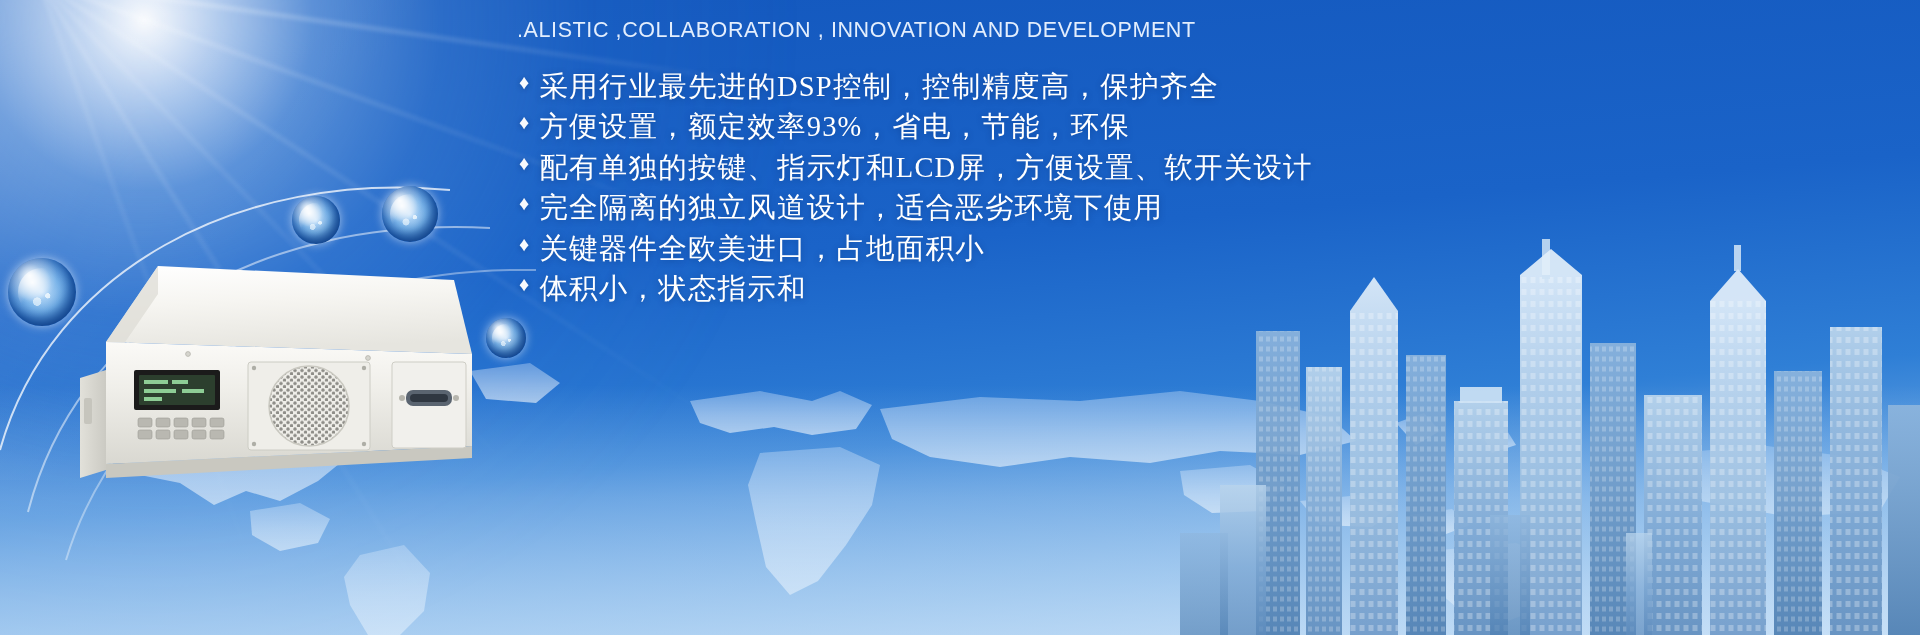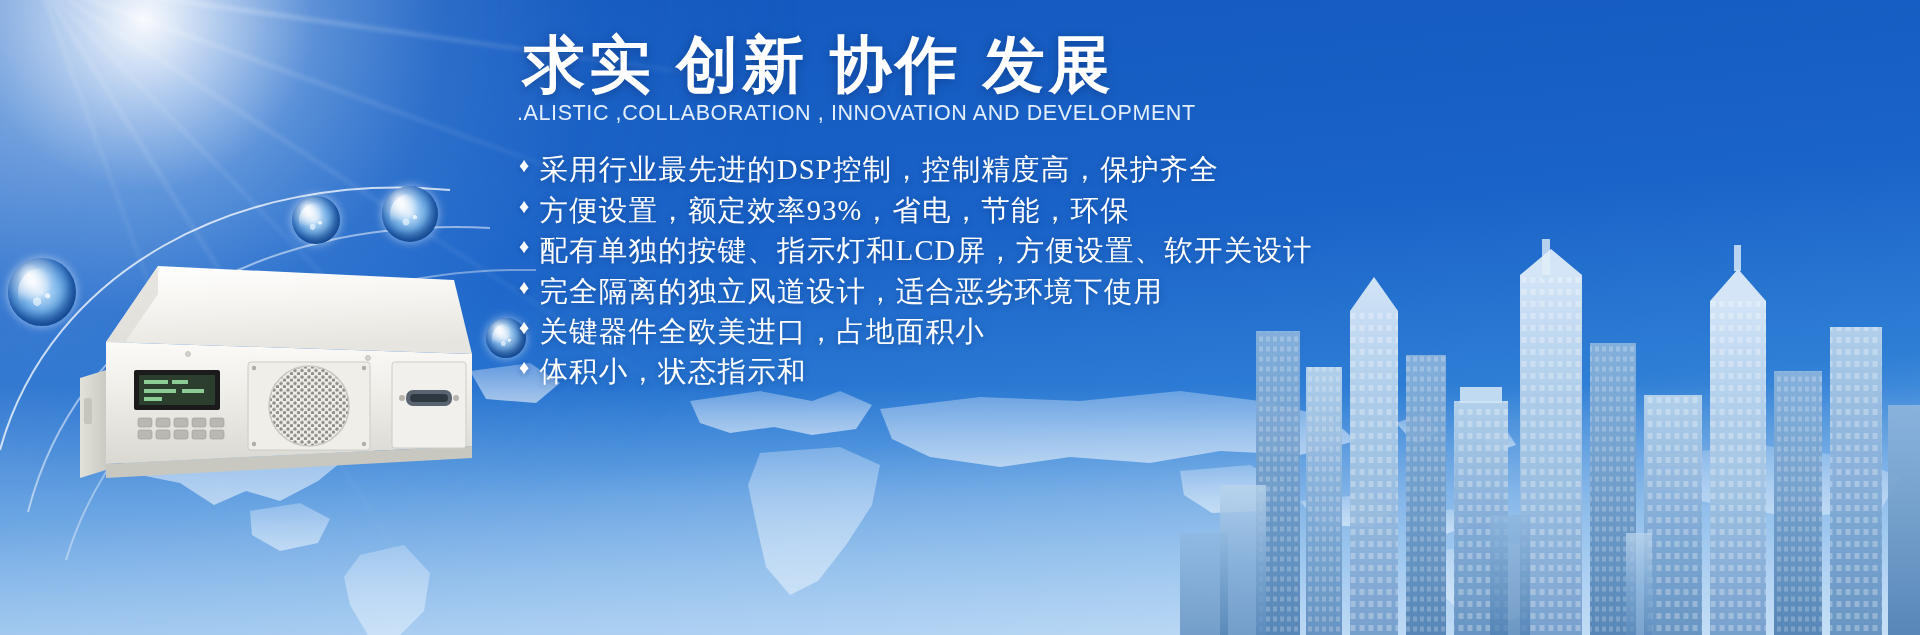--- a/index.html
+++ b/index.html
@@ -331,21 +331,20 @@
         <circle cx="394" cy="140" r="3" fill="#b6b5ad"></circle>
 
         <circle cx="126" cy="96" r="2.4" fill="#d6d5ce" stroke="#b5b4ac" stroke-width=".8"></circle>
         <circle cx="306" cy="100" r="2.4" fill="#d6d5ce" stroke="#b5b4ac" stroke-width=".8"></circle>
       </svg>
     </div>
   </div>
 
   <div class="copy">
 
-    <div class="headline">求实 创新 协作 发展</div>
 
     <div class="subhead">.ALISTIC ,COLLABORATION , INNOVATION AND DEVELOPMENT</div>
 
     <ul class="bullets">
 
       <li class="bullet">
         <span class="dia">♦</span>
         <span class="txt">采用行业最先进的DSP控制，控制精度高，保护齐全</span>
       </li>
 

